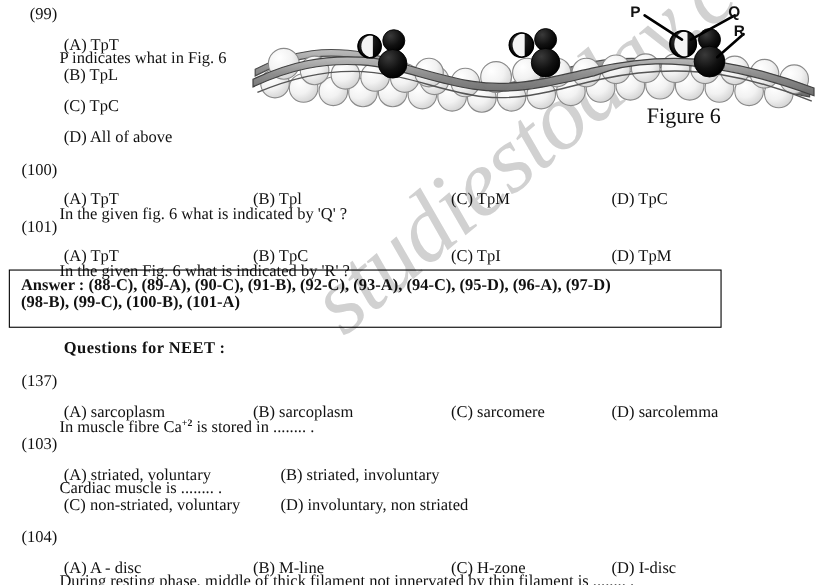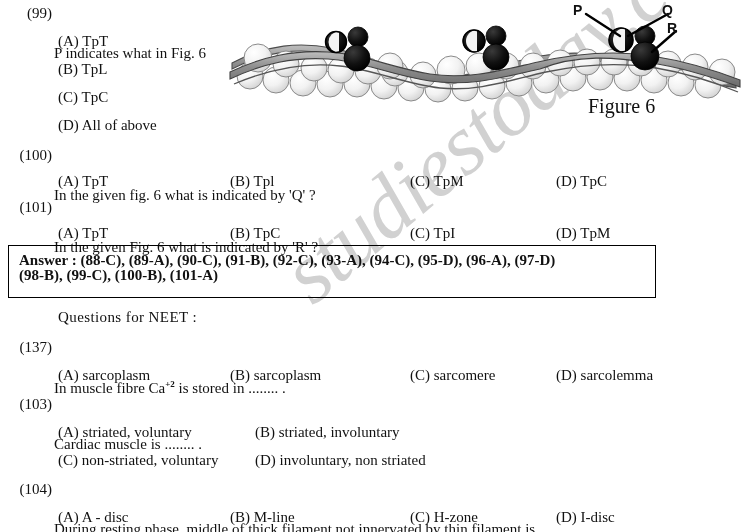--- a/index.html
+++ b/index.html
@@ -105,21 +105,21 @@
     font-size: 15px;
   }
   #answer-box .aline1 { top: 6px; }
   #answer-box .aline2 { top: 21px; }
 
   
   #neet-heading {
     position: absolute;
     left: 58px;
     top: 309px;
-    font-weight: normal;
+    font-weight: bold;
     font-size: 15px;
     letter-spacing: .4px;
     white-space: nowrap;
     z-index: 3;
   }
 
   
   #figure-wrap {
     position: absolute;
     left: 228px;

